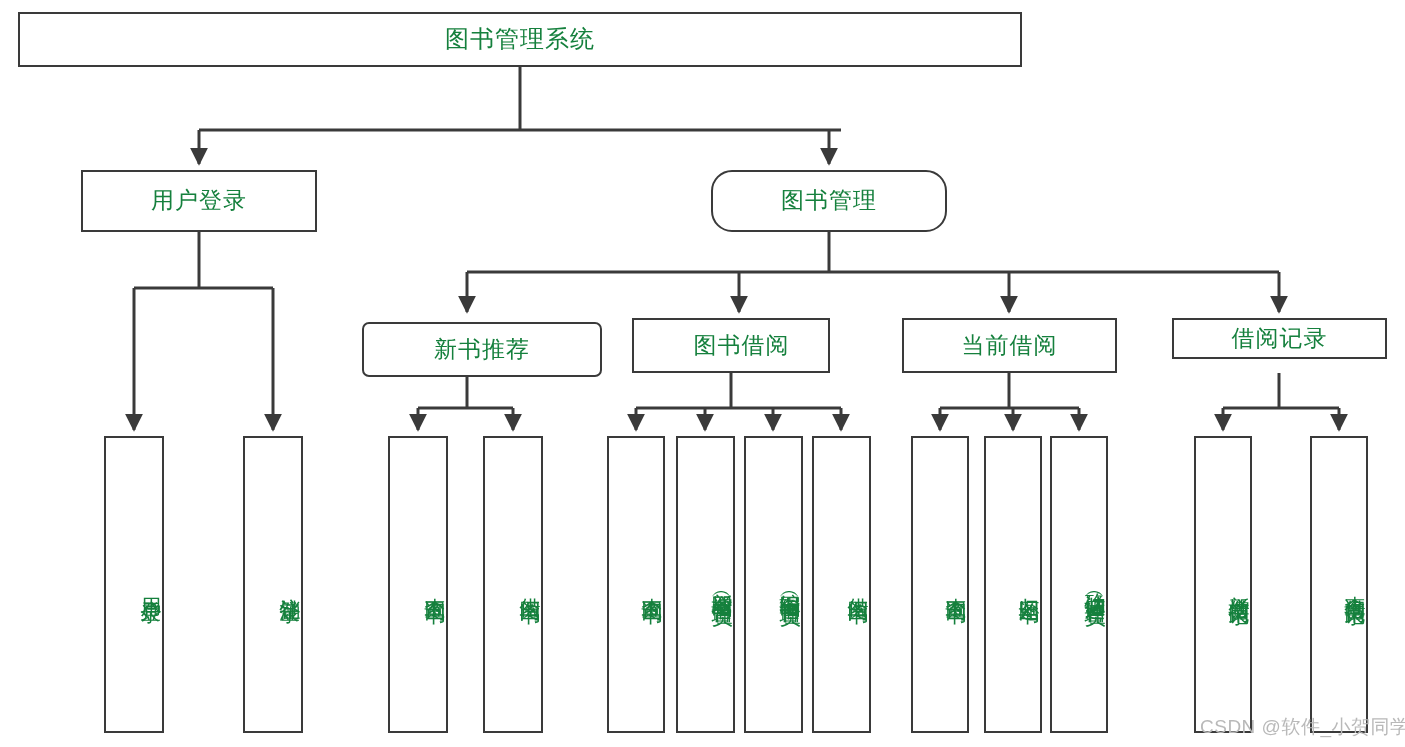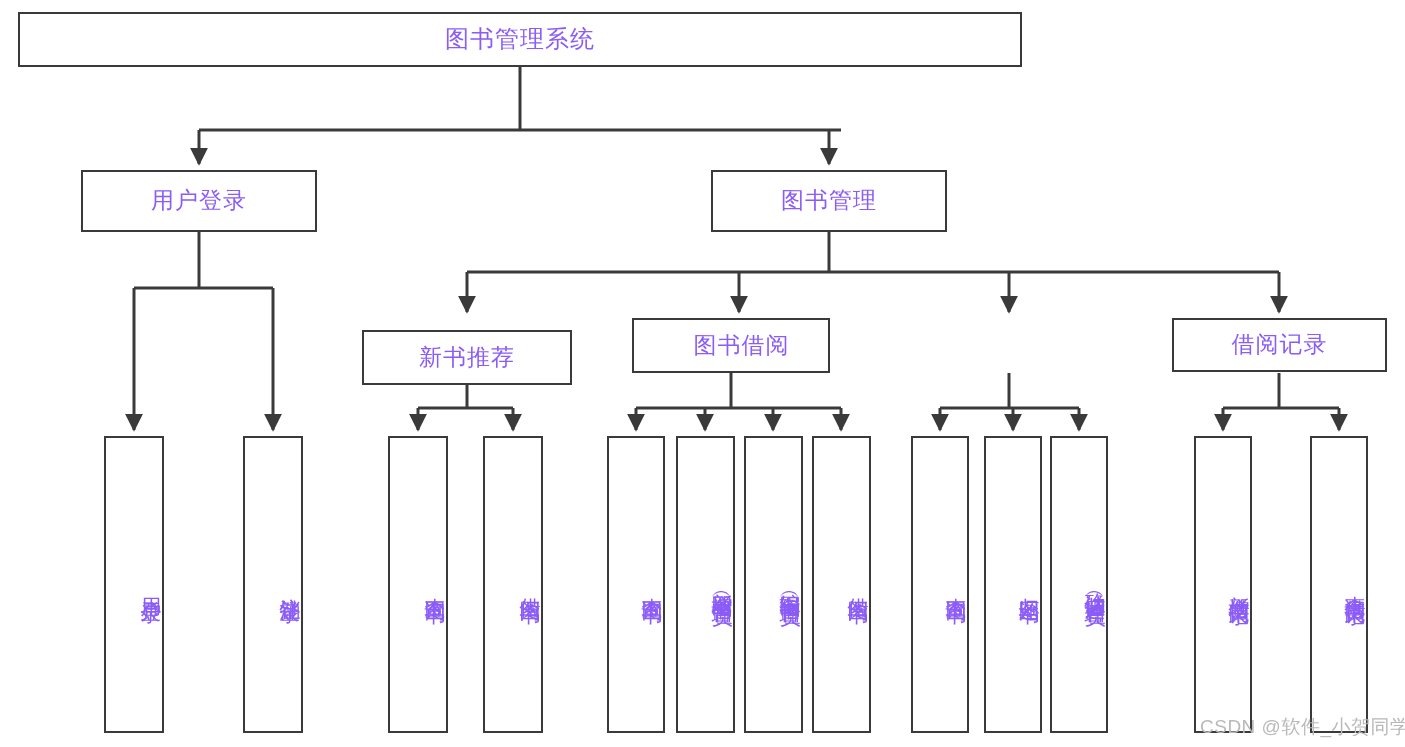--- a/index.html
+++ b/index.html
@@ -23,21 +23,21 @@
     top: 0;
     width: 1405px;
     height: 747px;
     pointer-events: none;
   }
   .node {
     position: absolute;
     box-sizing: border-box;
     border: 2px solid #3a3a3a;
     background: #ffffff;
-    color: #8b5cf6;
+    color: #15803d;
     display: flex;
     align-items: center;
     justify-content: center;
     text-align: center;
   }
   .node.horiz {
     font-size: 23px;
     line-height: 1.2;
     letter-spacing: 1px;
   }
@@ -121,25 +121,26 @@
       <path d="M 1279 373 L 1279 408"></path>
       <path d="M 1223 408 L 1339 408"></path>
       <path d="M 1223 408 L 1223 430" marker-end="url(#arrow)"></path>
       <path d="M 1339 408 L 1339 430" marker-end="url(#arrow)"></path>
     </g>
   </svg>
 
   <div class="node horiz root" style="left: 18px; top: 12px; width: 1004px; height: 55px;">图书管理系统</div>
 
   <div class="node horiz" style="left: 81px; top: 170px; width: 236px; height: 62px;">用户登录</div>
-  <div class="node horiz" style="left: 711px; top: 170px; width: 236px; height: 62px;">图书管理</div>
+  <div class="node horiz" style="left: 711px; top: 170px; width: 236px; height: 62px; border-radius: 21px;">图书管理</div>
 
-  <div class="node horiz" style="left: 362px; top: 330px; width: 210px; height: 55px;">新书推荐</div>
+  <div class="node horiz" style="left: 362px; top: 322px; width: 240px; height: 55px; border-radius: 7px;">新书推荐</div>
   <div class="node horiz" style="left: 632px; top: 318px; width: 198px; height: 55px; padding-left: 21px;">图书借阅</div>
-  <div class="node horiz" style="left: 1172px; top: 318px; width: 215px; height: 54px;">借阅记录</div>
+  <div class="node horiz" style="left: 902px; top: 318px; width: 215px; height: 55px;">当前借阅</div>
+  <div class="node horiz" style="left: 1172px; top: 318px; width: 215px; height: 41px;">借阅记录</div>
 
   <div class="node leaf" style="left: 104px; top: 436px; width: 60px; height: 297px;">
       <span class="vtext">用户登录</span>
     </div>
   <div class="node leaf" style="left: 243px; top: 436px; width: 60px; height: 297px;">
       <span class="vtext">注销登录</span>
     </div>
   <div class="node leaf" style="left: 388px; top: 436px; width: 60px; height: 297px;">
       <span class="vtext">查询图书</span>
     </div>

